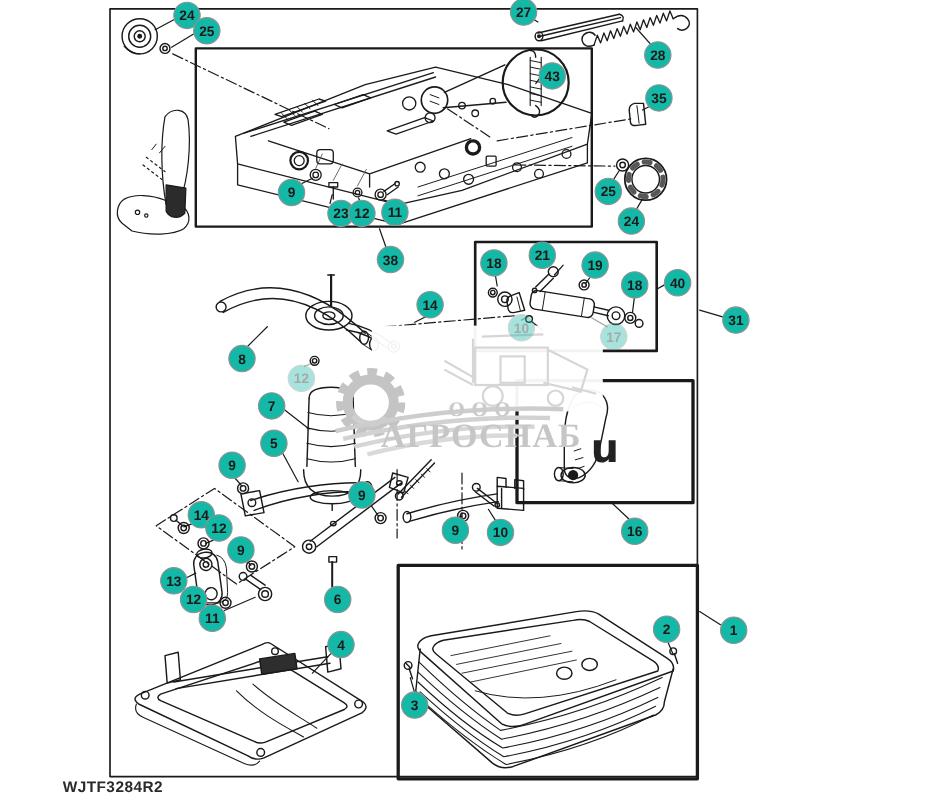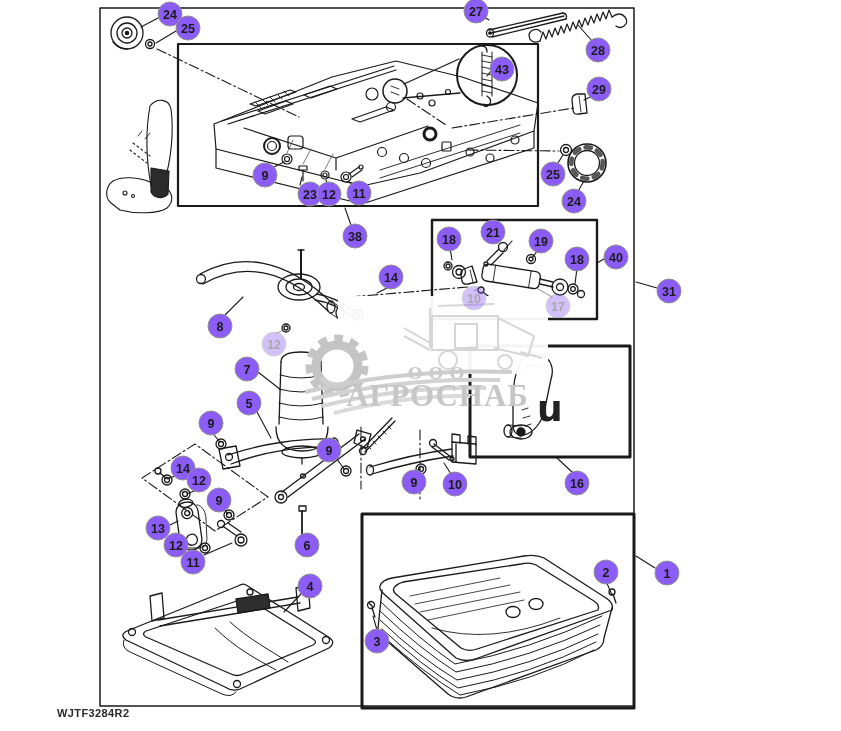--- a/index.html
+++ b/index.html
@@ -23,29 +23,29 @@
     font-family:Liberation Serif, serif;font-size:31px;font-weight:bold;
     color:#c6c6c6;letter-spacing:1px;
   }
   .wm-u{
     position:absolute;left:537px;top:388px;
     font-family:"DejaVu Sans", sans-serif;font-size:36px;font-weight:bold;color:#222222;
   }
   
   .callout{
     position:absolute;width:25px;height:25px;border-radius:50%;
-    background:#8b5cf6;border:1.4px solid #919191;box-sizing:border-box;
+    background:#14b8a6;border:1.4px solid #919191;box-sizing:border-box;
     display:flex;align-items:center;justify-content:center;
     font-size:12.5px;font-weight:bold;color:#1b1b1b;
     transform:translate(-50%,-50%);
   }
   .callout.faded{opacity:.38;}
   .footer-code{
     position:absolute;left:57px;top:707px;
-    font-size:11px;font-weight:bold;color:#2a2a2a;letter-spacing:.4px;
+    font-size:14px;font-weight:bold;color:#2a2a2a;letter-spacing:.4px;
   }
 </style>
 </head>
 <body>
 
 <div class="stage">
 
   <svg class="art" width="841" height="731" viewBox="0 0 841 731" fill="none" stroke="#1a1a1a" stroke-width="1.3" stroke-linecap="round" stroke-linejoin="round">
 
     <g>
@@ -395,21 +395,21 @@
     <div class="wm-name">АГРОСНАБ</div>
     <div class="wm-u">u</div>
   </div>
 
   <div id="callout-layer">
       <div class="callout" style="left: 170px; top: 14px;">24</div>
       <div class="callout" style="left: 188px; top: 28px;">25</div>
       <div class="callout" style="left: 476px; top: 11px;">27</div>
       <div class="callout" style="left: 598px; top: 50px;">28</div>
       <div class="callout" style="left: 502px; top: 69px;">43</div>
-      <div class="callout" style="left: 599px; top: 89px;">29</div>
+      <div class="callout" style="left: 599px; top: 89px;">35</div>
       <div class="callout" style="left: 553px; top: 174px;">25</div>
       <div class="callout" style="left: 574px; top: 201px;">24</div>
       <div class="callout" style="left: 265px; top: 175px;">9</div>
       <div class="callout" style="left: 299px; top: 194px; margin-left: 11px;">23</div>
       <div class="callout" style="left: 329px; top: 194px;">12</div>
       <div class="callout" style="left: 359px; top: 193px;">11</div>
       <div class="callout" style="left: 355px; top: 236px;">38</div>
       <div class="callout" style="left: 449px; top: 239px;">18</div>
       <div class="callout" style="left: 493px; top: 232px; text-align: right;">21</div>
       <div class="callout" style="left: 541px; top: 241px;">19</div>

